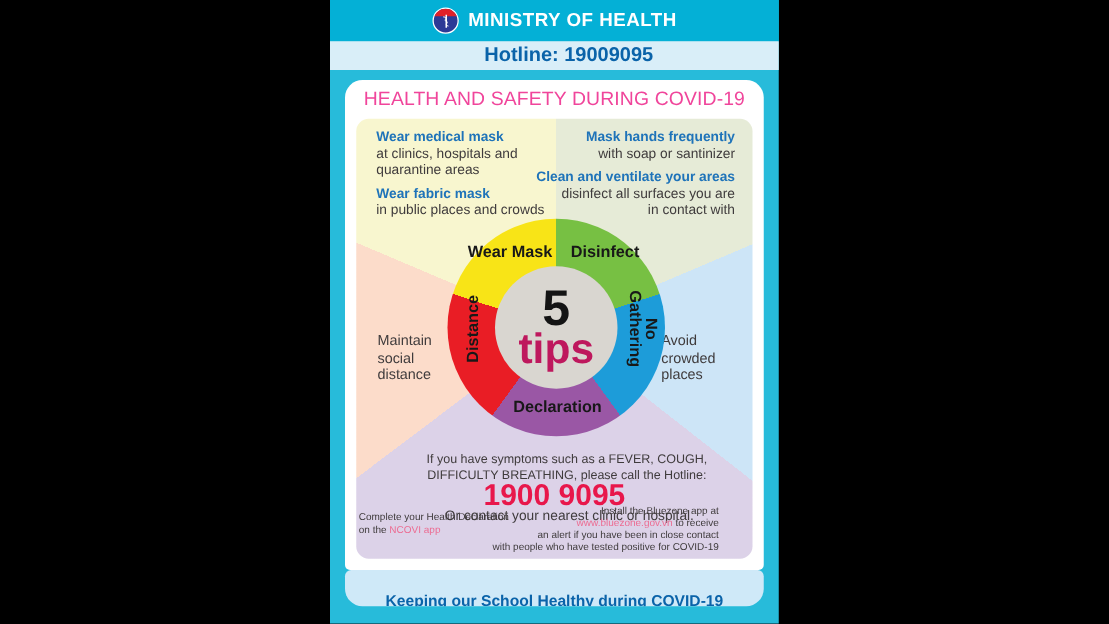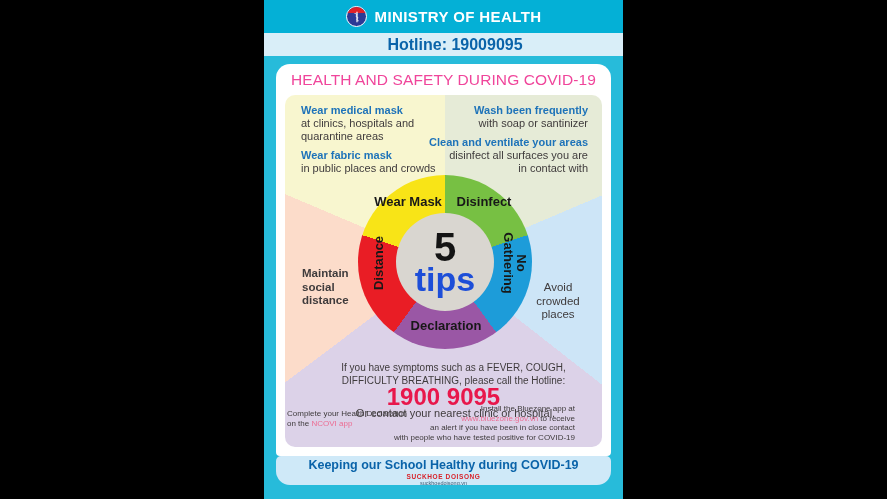--- a/index.html
+++ b/index.html
@@ -38,59 +38,59 @@
              var(--zone-pink) 233deg 293deg,
              var(--zone-yellow) 293deg 360deg); }
 
   .tipblock { position:absolute; width:168px; font-size:11px; line-height:13px; color:var(--text-dark); }
   .tipblock.tl { left:16px; top:9px; }
   .tipblock.tr { right:14px; top:9px; text-align:right; }
   .tip-item { margin-bottom:6px; }
   .tip-heading { color:var(--heading-blue); font-weight:bold; }
 
   .side-note { position:absolute; top:172px; width:58px; font-size:11.5px; line-height:13.5px; color:var(--text-dark); }
-  .side-note.left { left:17px;font-weight:bold; }
-  .side-note.right { right:15px; text-align:center;margin-top:14px; }
+  .side-note.left { left:17px; }
+  .side-note.right { right:15px; text-align:left; }
 
   
   .wheel { position:absolute; left:73px; top:80px; width:174px; height:174px; border-radius:50%;
            background:conic-gradient(from 0deg,
              var(--wheel-green) 0 72deg,
              var(--wheel-blue) 72deg 144deg,
              var(--wheel-purple) 144deg 216deg,
              var(--wheel-red) 216deg 288deg,
              var(--wheel-yellow) 288deg 360deg); }
   .wheel-label { position:absolute; font-size:13px; font-weight:bold; color:#181818; white-space:nowrap;
                  transform:translate(-50%,-50%); }
   .wheel-label.wear-mask   { left:50px;  top:26px; }
   .wheel-label.disinfect   { left:126px; top:26px; }
   .wheel-label.declaration { left:88px;  top:150px; }
   .wheel-label.distance    { left:20px;  top:88px; transform:translate(-50%,-50%) rotate(-90deg); }
   .wheel-label.no-gathering{ left:157px; top:88px; transform:translate(-50%,-50%) rotate(90deg);
                              white-space:normal; width:68px; text-align:center; line-height:13px; }
   .hub { position:absolute; left:38px; top:38px; width:98px; height:98px; border-radius:50%;
          background:var(--wheel-gray); display:flex; flex-direction:column; align-items:center; justify-content:center; }
   .hub-number { font-size:40px; font-weight:bold; color:#141414; line-height:34px; }
-  .hub-word   { font-size:34px; font-weight:bold; color:#1d4ed8; line-height:30px; }
+  .hub-word   { font-size:34px; font-weight:bold; color:#be185d; line-height:30px; }
 
   
   .symptoms { position:absolute; left:0; top:266px; width:100%; text-align:center; color:var(--text-dark); }
   .sym-line { font-size:10px; line-height:13px;padding-left:20px; }
   .hot-number { font-size:24px; font-weight:bold; color:var(--hotline-red); line-height:15px; margin:2px 0 3px; }
   .contact-line { font-size:11px; line-height:12px;padding-left:24px; }
 
   .micro-note { position:absolute; font-size:8px; line-height:9.5px; color:var(--text-dark); }
   .micro-note.left { left:2px; top:314px; }
   .micro-note.right { right:27px; top:309px; text-align:right; }
   .pink-link { color:var(--link-pink); }
 
   
   .footer { position:absolute; left:12px; top:456px; width:335px; height:29px; background:var(--footer-band);
             border-radius:5px 5px 14px 14px; text-align:center; overflow:hidden; }
-  .footer-title { font-size:12.5px; font-weight:bold; color:var(--dark-blue); line-height:15px; margin-top:2px; }
+  .footer-title { font-size:12.5px; font-weight:bold; color:var(--dark-blue); line-height:15px; margin-top:18px; }
   .footer-logo { font-size:6.5px; font-weight:bold; color:var(--logo-red); letter-spacing:.6px; line-height:7px; }
   .footer-url { font-size:5.5px; color:#41607a; line-height:6px; }
 </style>
 </head>
 <body>
 
 <div class="stage">
   <div class="poster">
 
     <div class="header">
@@ -119,21 +119,21 @@
             <div class="tip-body" style="width:140px;">at clinics, hospitals and quarantine areas</div>
           </div>
           <div class="tip-item">
             <div class="tip-heading">Wear fabric mask</div>
             <div class="tip-body">in public places and crowds</div>
           </div>
         </div>
 
         <div class="tipblock tr">
           <div class="tip-item">
-            <div class="tip-heading">Wash been frequently</div>
+            <div class="tip-heading">Mask hands frequently</div>
             <div class="tip-body">with soap or santinizer</div>
           </div>
           <div class="tip-item">
             <div class="tip-heading" style="width:160px;margin-left:auto;">Clean and ventilate your areas</div>
             <div class="tip-body" style="width:150px;margin-left:auto;">disinfect all surfaces you are in contact with</div>
           </div>
         </div>
 
         <div class="side-note left">Maintain social distance</div>
         <div class="side-note right">Avoid crowded places</div>

